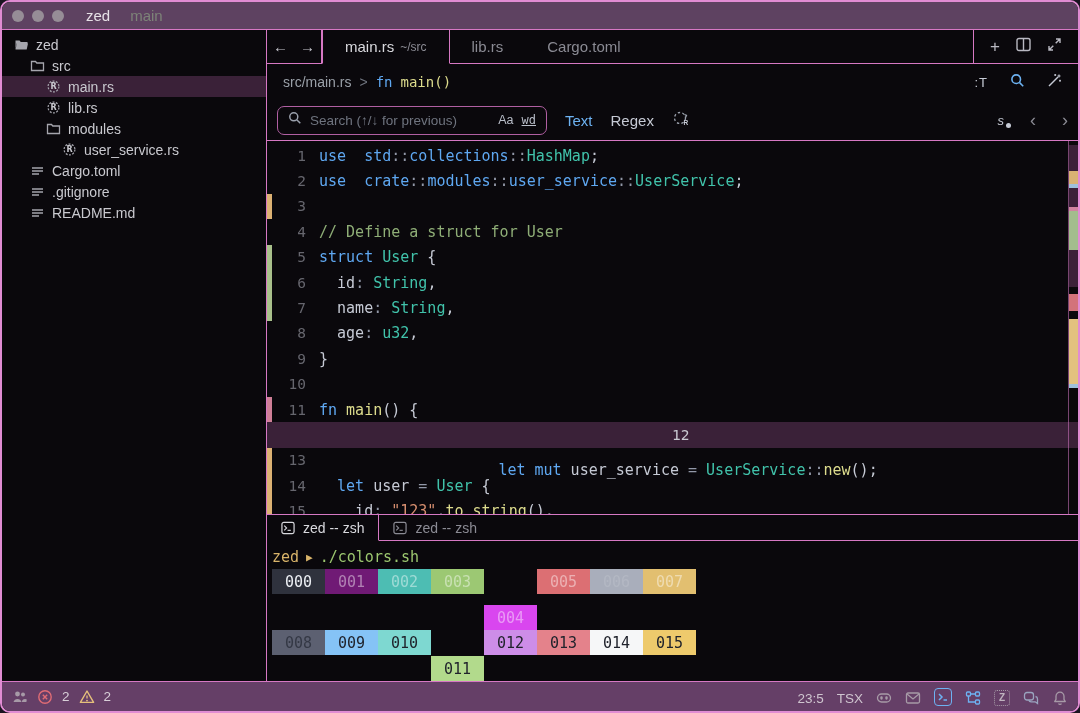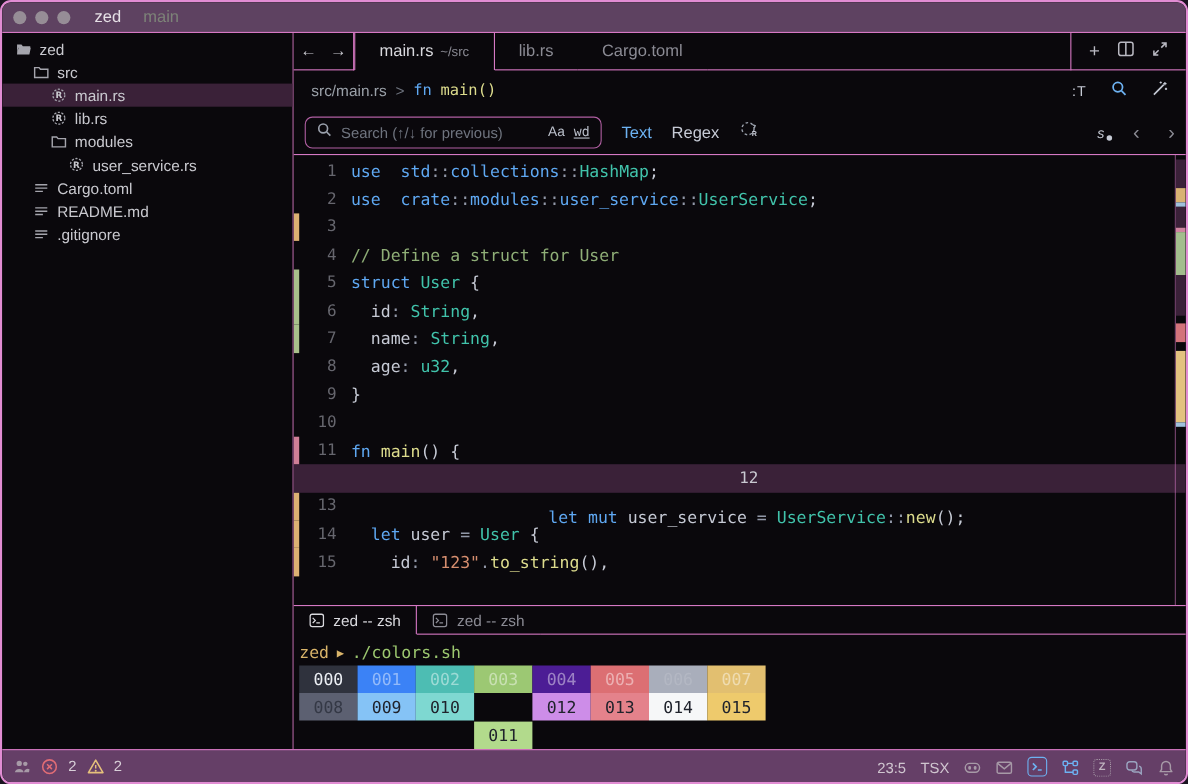--- a/index.html
+++ b/index.html
@@ -206,31 +206,31 @@
             <span>Cargo.toml</span>
           </div>
           <div class="tree-row" style="padding-left: 28px;">
             <span class="tree-ico">
               <svg viewBox="0 0 15 15">
                 <line x1="2" y1="5" x2="13" y2="5" stroke="#a5a5ad" stroke-width="1.3"></line>
                 <line x1="2" y1="8" x2="13" y2="8" stroke="#a5a5ad" stroke-width="1.3"></line>
                 <line x1="2" y1="11" x2="9" y2="11" stroke="#a5a5ad" stroke-width="1.3"></line>
               </svg>
             </span>
-            <span>README.md</span>
+            <span>.gitignore</span>
           </div>
           <div class="tree-row" style="padding-left: 28px;">
             <span class="tree-ico">
               <svg viewBox="0 0 15 15">
                 <line x1="2" y1="5" x2="13" y2="5" stroke="#a5a5ad" stroke-width="1.3"></line>
                 <line x1="2" y1="8" x2="13" y2="8" stroke="#a5a5ad" stroke-width="1.3"></line>
                 <line x1="2" y1="11" x2="9" y2="11" stroke="#a5a5ad" stroke-width="1.3"></line>
               </svg>
             </span>
-            <span>.gitignore</span>
+            <span>README.md</span>
           </div>
         </div>
     </aside>
 
     <div class="editor">
 
       <div class="tabbar">
         <div class="navbox">
           <span>←</span>
           <span>→</span>
@@ -374,24 +374,24 @@
         </div>
         <div class="termbody">
           <div class="promptline">
             <span class="p-user">zed</span>
             <span class="p-arrow">▶</span>
             <span class="p-cmd">./colors.sh</span>
           </div>
           <div id="swatches">
               <div class="swrow">
                 <div class="sw" style="background: rgb(47, 50, 61); color: rgb(236, 239, 244);">000</div>
-                <div class="sw" style="background: #3b82f6; color: rgba(255, 255, 255, 0.45);">001</div>
+                <div class="sw" style="background: #701a75; color: rgba(255, 255, 255, 0.45);">001</div>
                 <div class="sw" style="background: rgb(77, 189, 179); color: rgba(255, 255, 255, 0.45);">002</div>
                 <div class="sw" style="background: rgb(156, 200, 115); color: rgba(255, 255, 255, 0.45);">003</div>
-                <div class="sw" style="background: #4c1d95; color: rgba(255, 255, 255, 0.45);">004</div>
+                <div class="sw" style="background: #d946ef; color: rgba(255, 255, 255, 0.45); margin-top: 36px;">004</div>
                 <div class="sw" style="background: rgb(220, 111, 115); color: rgba(255, 255, 255, 0.45);">005</div>
                 <div class="sw" style="background: rgb(169, 174, 187); color: rgba(255, 255, 255, 0.12);">006</div>
                 <div class="sw" style="background: rgb(226, 191, 112); color: rgba(255, 255, 255, 0.45);">007</div>
               </div>
               <div class="swrow">
                 <div class="sw" style="background: rgb(92, 96, 113); color: rgb(52, 56, 69);">008</div>
                 <div class="sw" style="background: rgb(133, 195, 246); color: rgb(32, 35, 44);">009</div>
                 <div class="sw" style="background: rgb(126, 216, 209); color: rgb(32, 35, 44);">010</div>
                 <div class="sw" style="background: rgb(178, 218, 140); color: rgb(32, 35, 44); margin-top: 26px;">011</div>
                 <div class="sw" style="background: rgb(205, 141, 232); color: rgb(32, 35, 44);">012</div>

